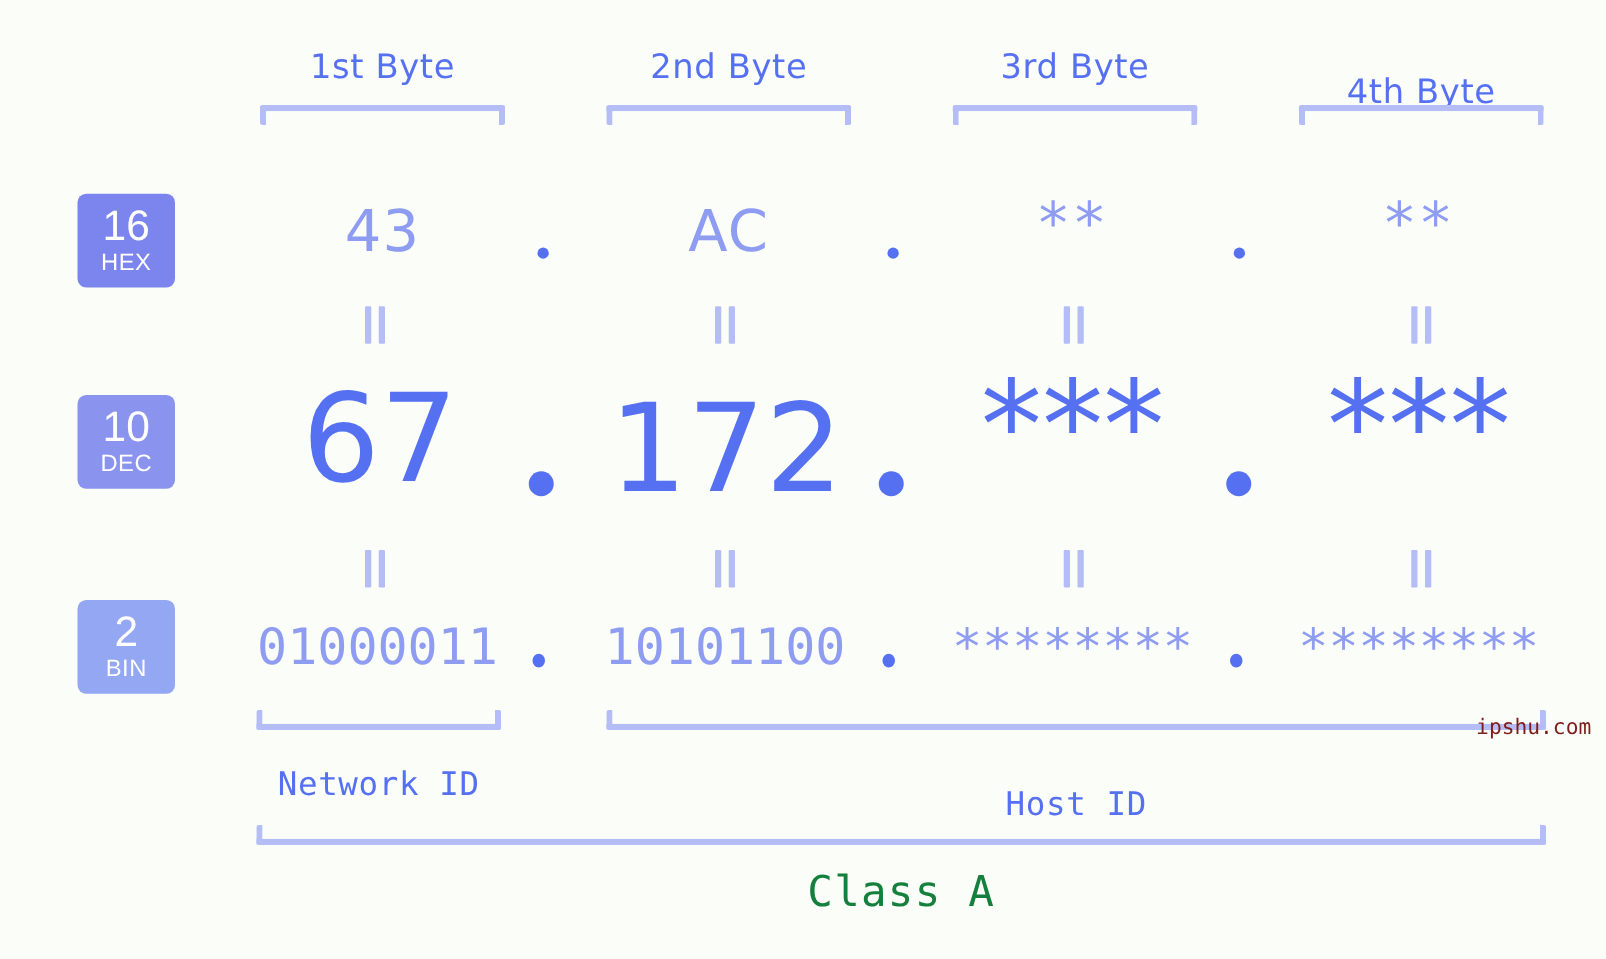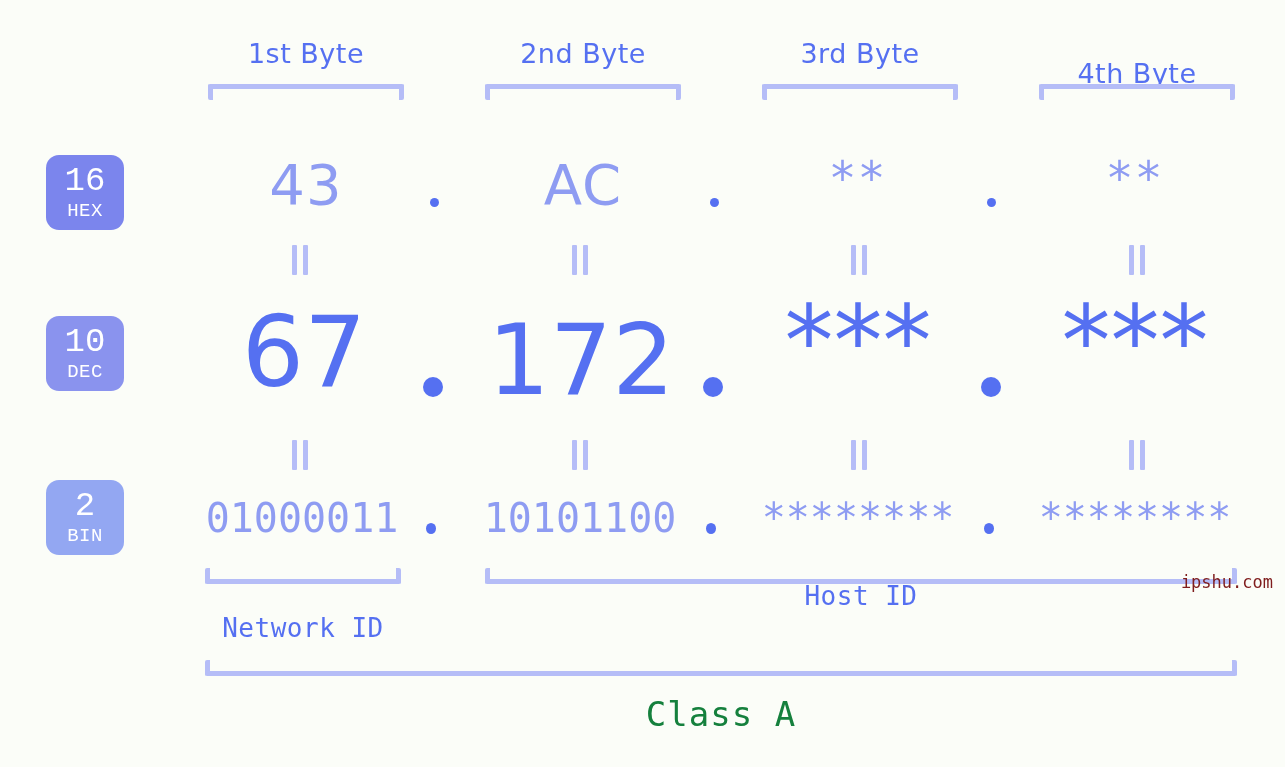--- a/index.html
+++ b/index.html
@@ -51,27 +51,27 @@
     border: 5px solid #b5bdf7;
     border-top: none;
     height: 16px;
     box-sizing: border-box;
     border-radius: 2px;
   }
 
   
   .badge {
     position: absolute;
-    left: 46px;
+    left: 62px;
     width: 78px;
-    border-radius: 13px;
+    border-radius: 7px;
     color: #ffffff;
     text-align: center;
     box-sizing: border-box;
-    font-family: Liberation Mono, monospace;
+    font-family: Liberation Sans, sans-serif;
   }
   .badge .num {
     display: block;
     font-size: 34px;
     line-height: 38px;
     font-weight: 400;
     padding-top: 7px;
     letter-spacing: 0px;
   }
   .badge .lbl {
@@ -84,21 +84,21 @@
 
   
   .val {
     position: absolute;
     text-align: center;
     white-space: nowrap;
     font-family: "DejaVu Sans", sans-serif;
   }
 
   .hex-val {
-    font-size: 56px;
+    font-size: 46px;
     line-height: 52px;
     color: #8e9cf2;
     letter-spacing: 1px;
   }
   .hex-star {
     font-size: 46px;
     line-height: 52px;
     color: #8e9cf2;
     letter-spacing: 6px;
   }
@@ -272,21 +272,21 @@
   <div class="val bin-val" style="left:1037px; top:495px; width:196px;">********</div>
 
   <div class="dot dot-bin" style="left:426px; top:523px;"></div>
   <div class="dot dot-bin" style="left:706px; top:523px;"></div>
   <div class="dot dot-bin" style="left:984px; top:523px;"></div>
 
   <div class="bracket-up" style="left:205px; top:568px; width:196px;"></div>
   <div class="bracket-up" style="left:485px; top:568px; width:752px;"></div>
 
   <div class="idlabel" style="left:205px; top:612px; width:196px;">Network ID</div>
-  <div class="idlabel" style="left:485px; top:580px; width:752px;">Host ID</div>
+  <div class="idlabel" style="left:485px; top:628px; width:752px;">Host ID</div>
 
   <div class="bracket-up" style="left:205px; top:660px; width:1032px;"></div>
 
   <div class="classlabel" style="left:205px; top:694px; width:1032px;">Class A</div>
 
   <div class="watermark">ipshu.com</div>
 
 </div>
 
 </body></html>

